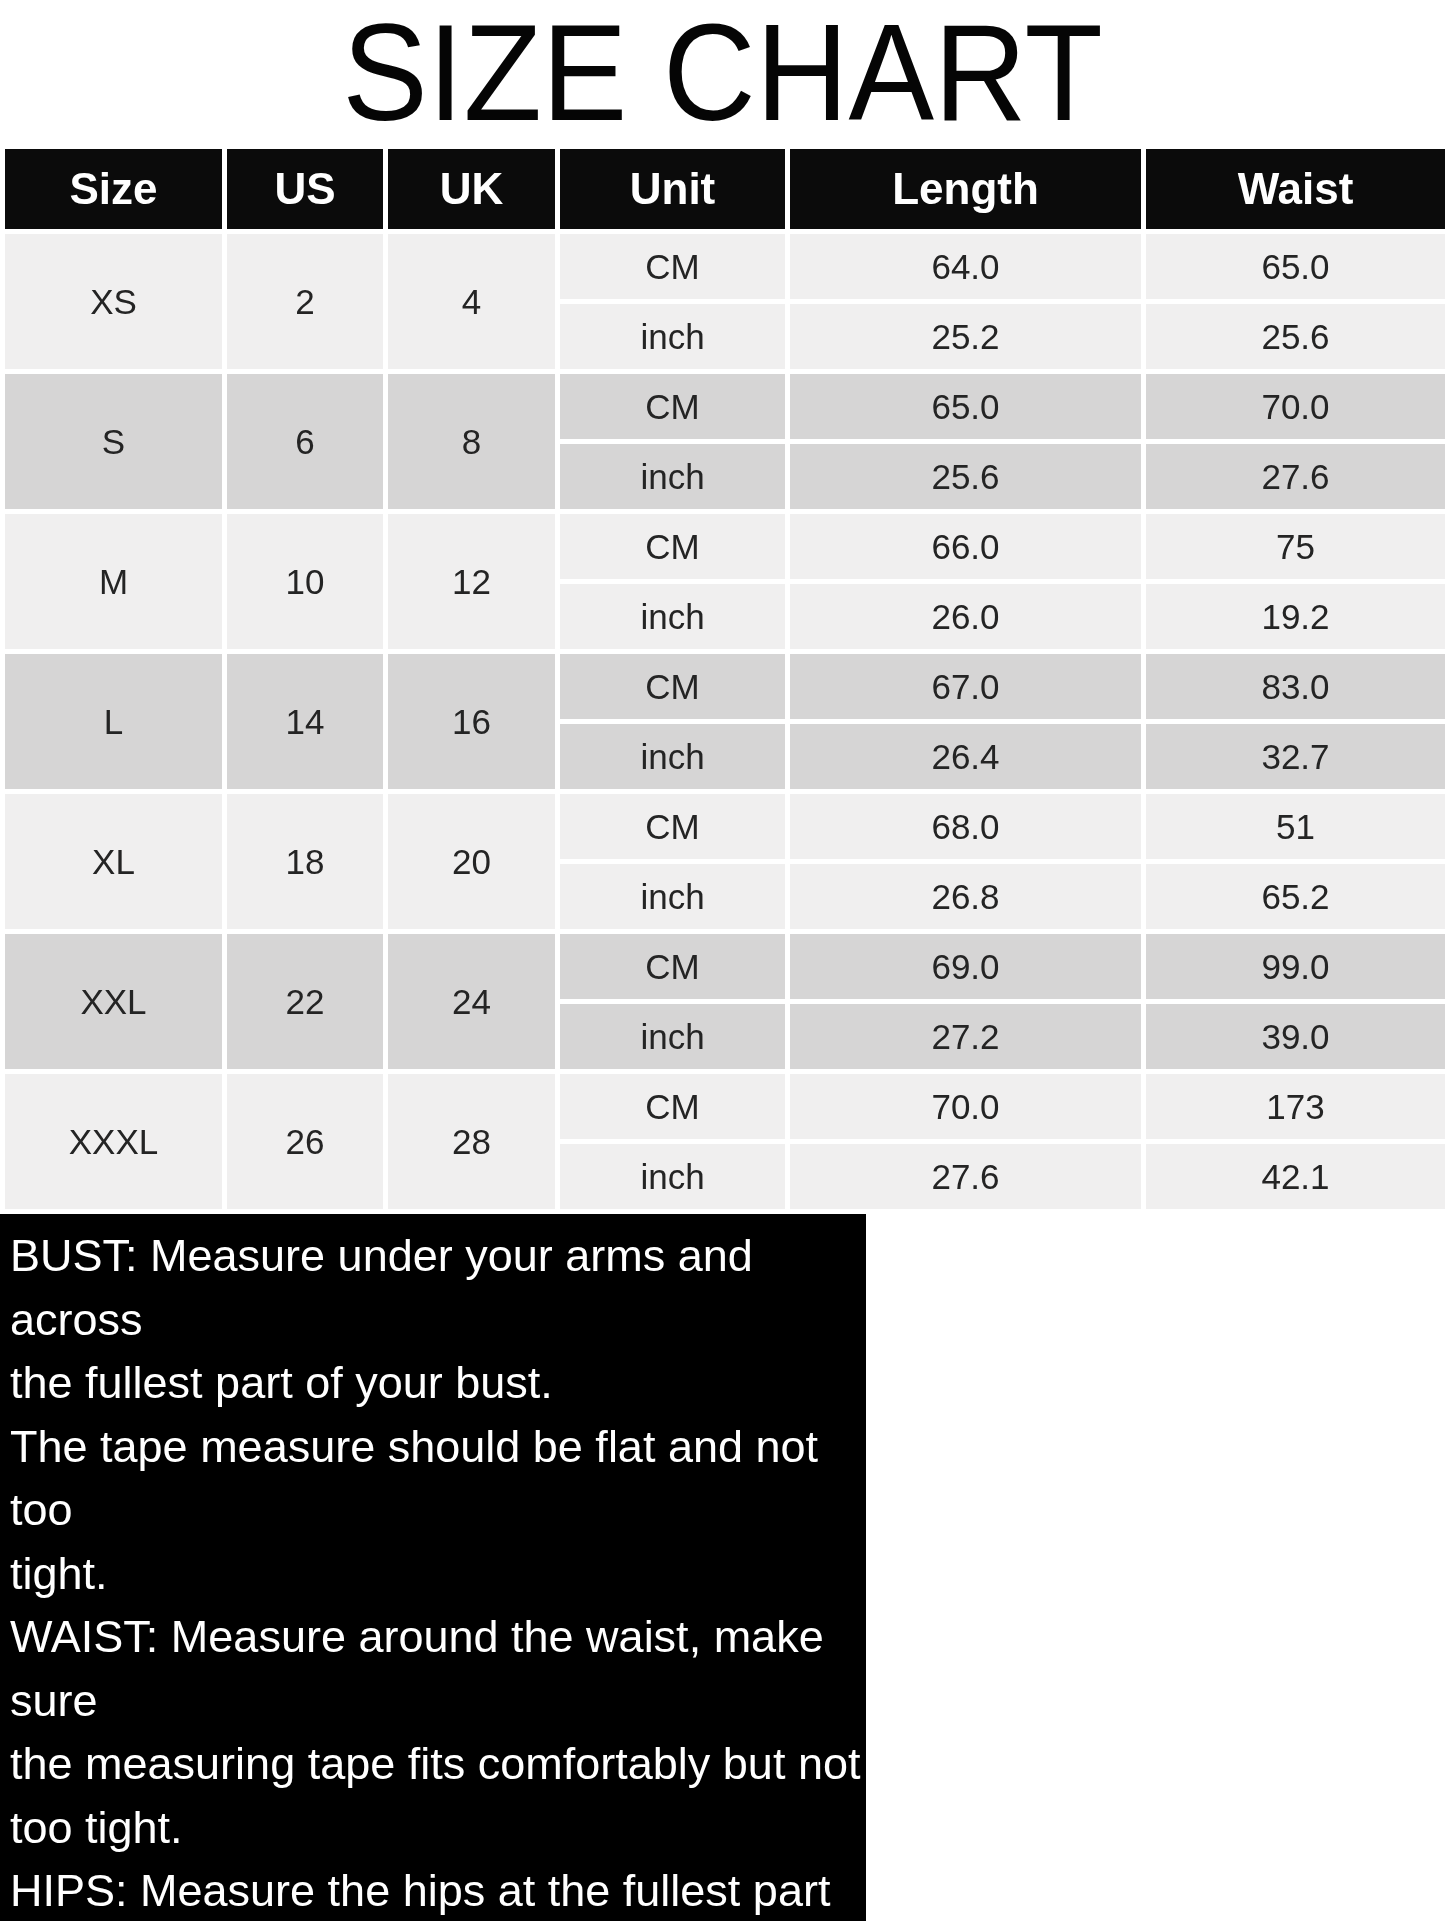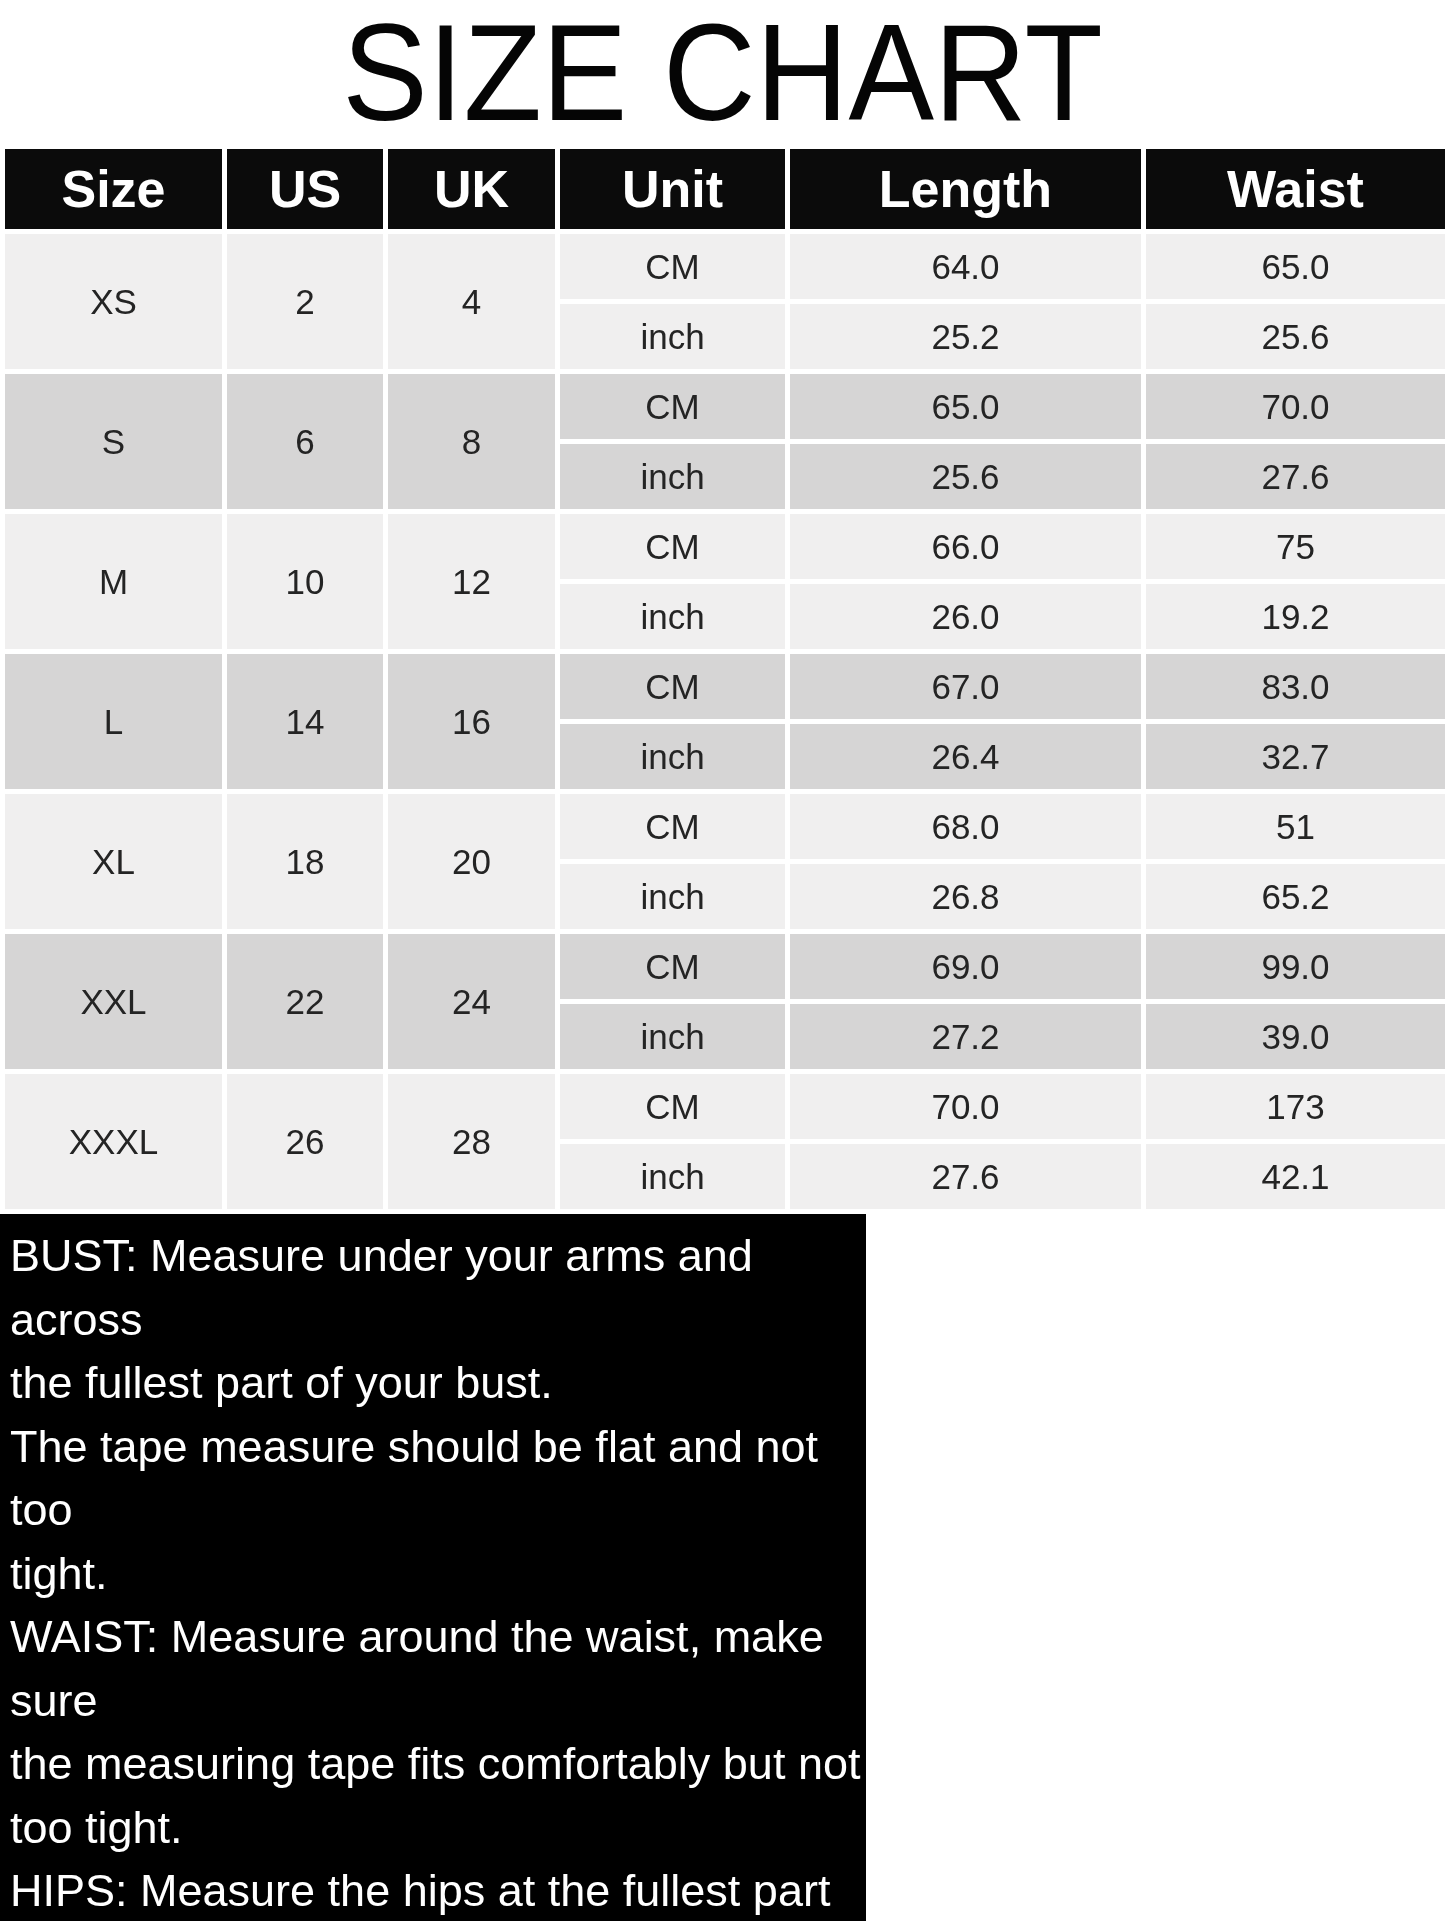--- a/index.html
+++ b/index.html
@@ -48,21 +48,21 @@
     text-align:center;
     vertical-align:middle;
     font-size:35px;
     padding:0;
     overflow:hidden;
   }
   table.sizechart thead th{
     background:var(--header-bg);
     color:var(--text-light);
     font-weight:bold;
-    font-size:52px;
+    font-size:44px;
     height:80px;
   }
   table.sizechart tbody tr{height:65px;}
   tr.g-light td{background:var(--row-light);}
   tr.g-dark td{background:var(--row-dark);}
 
   
   .bottom{
     display:flex;
     width:1445px;

